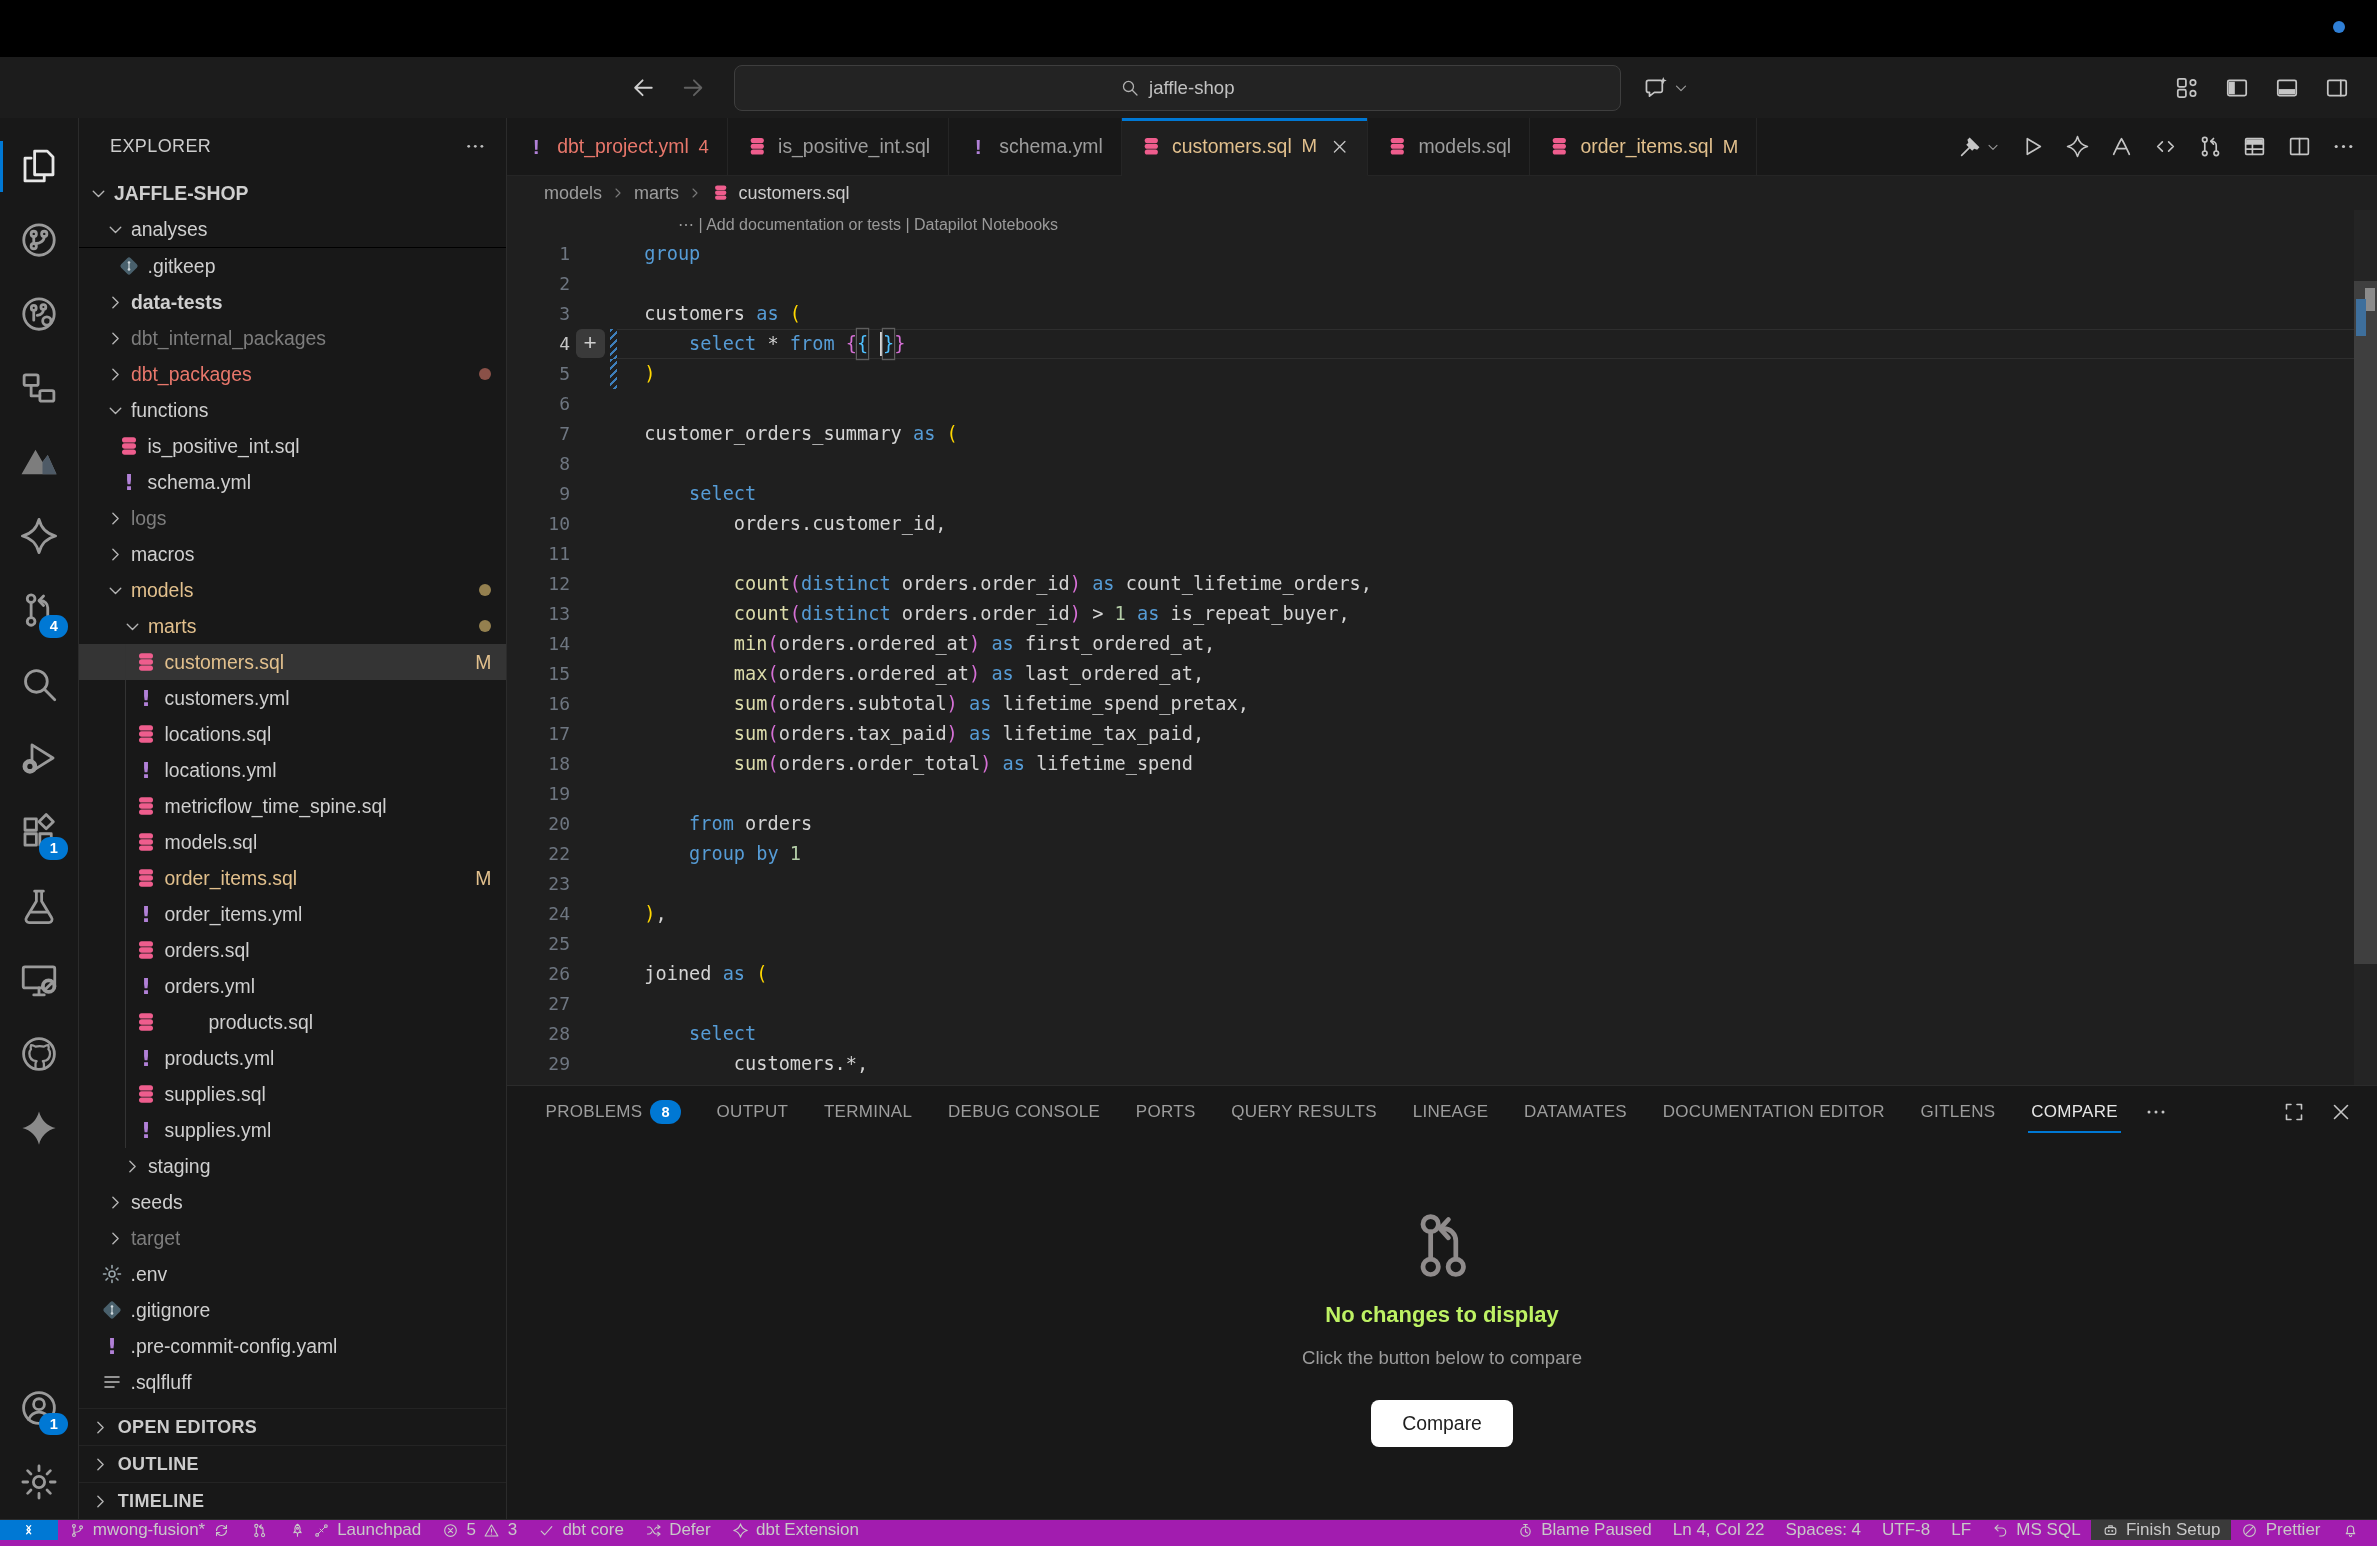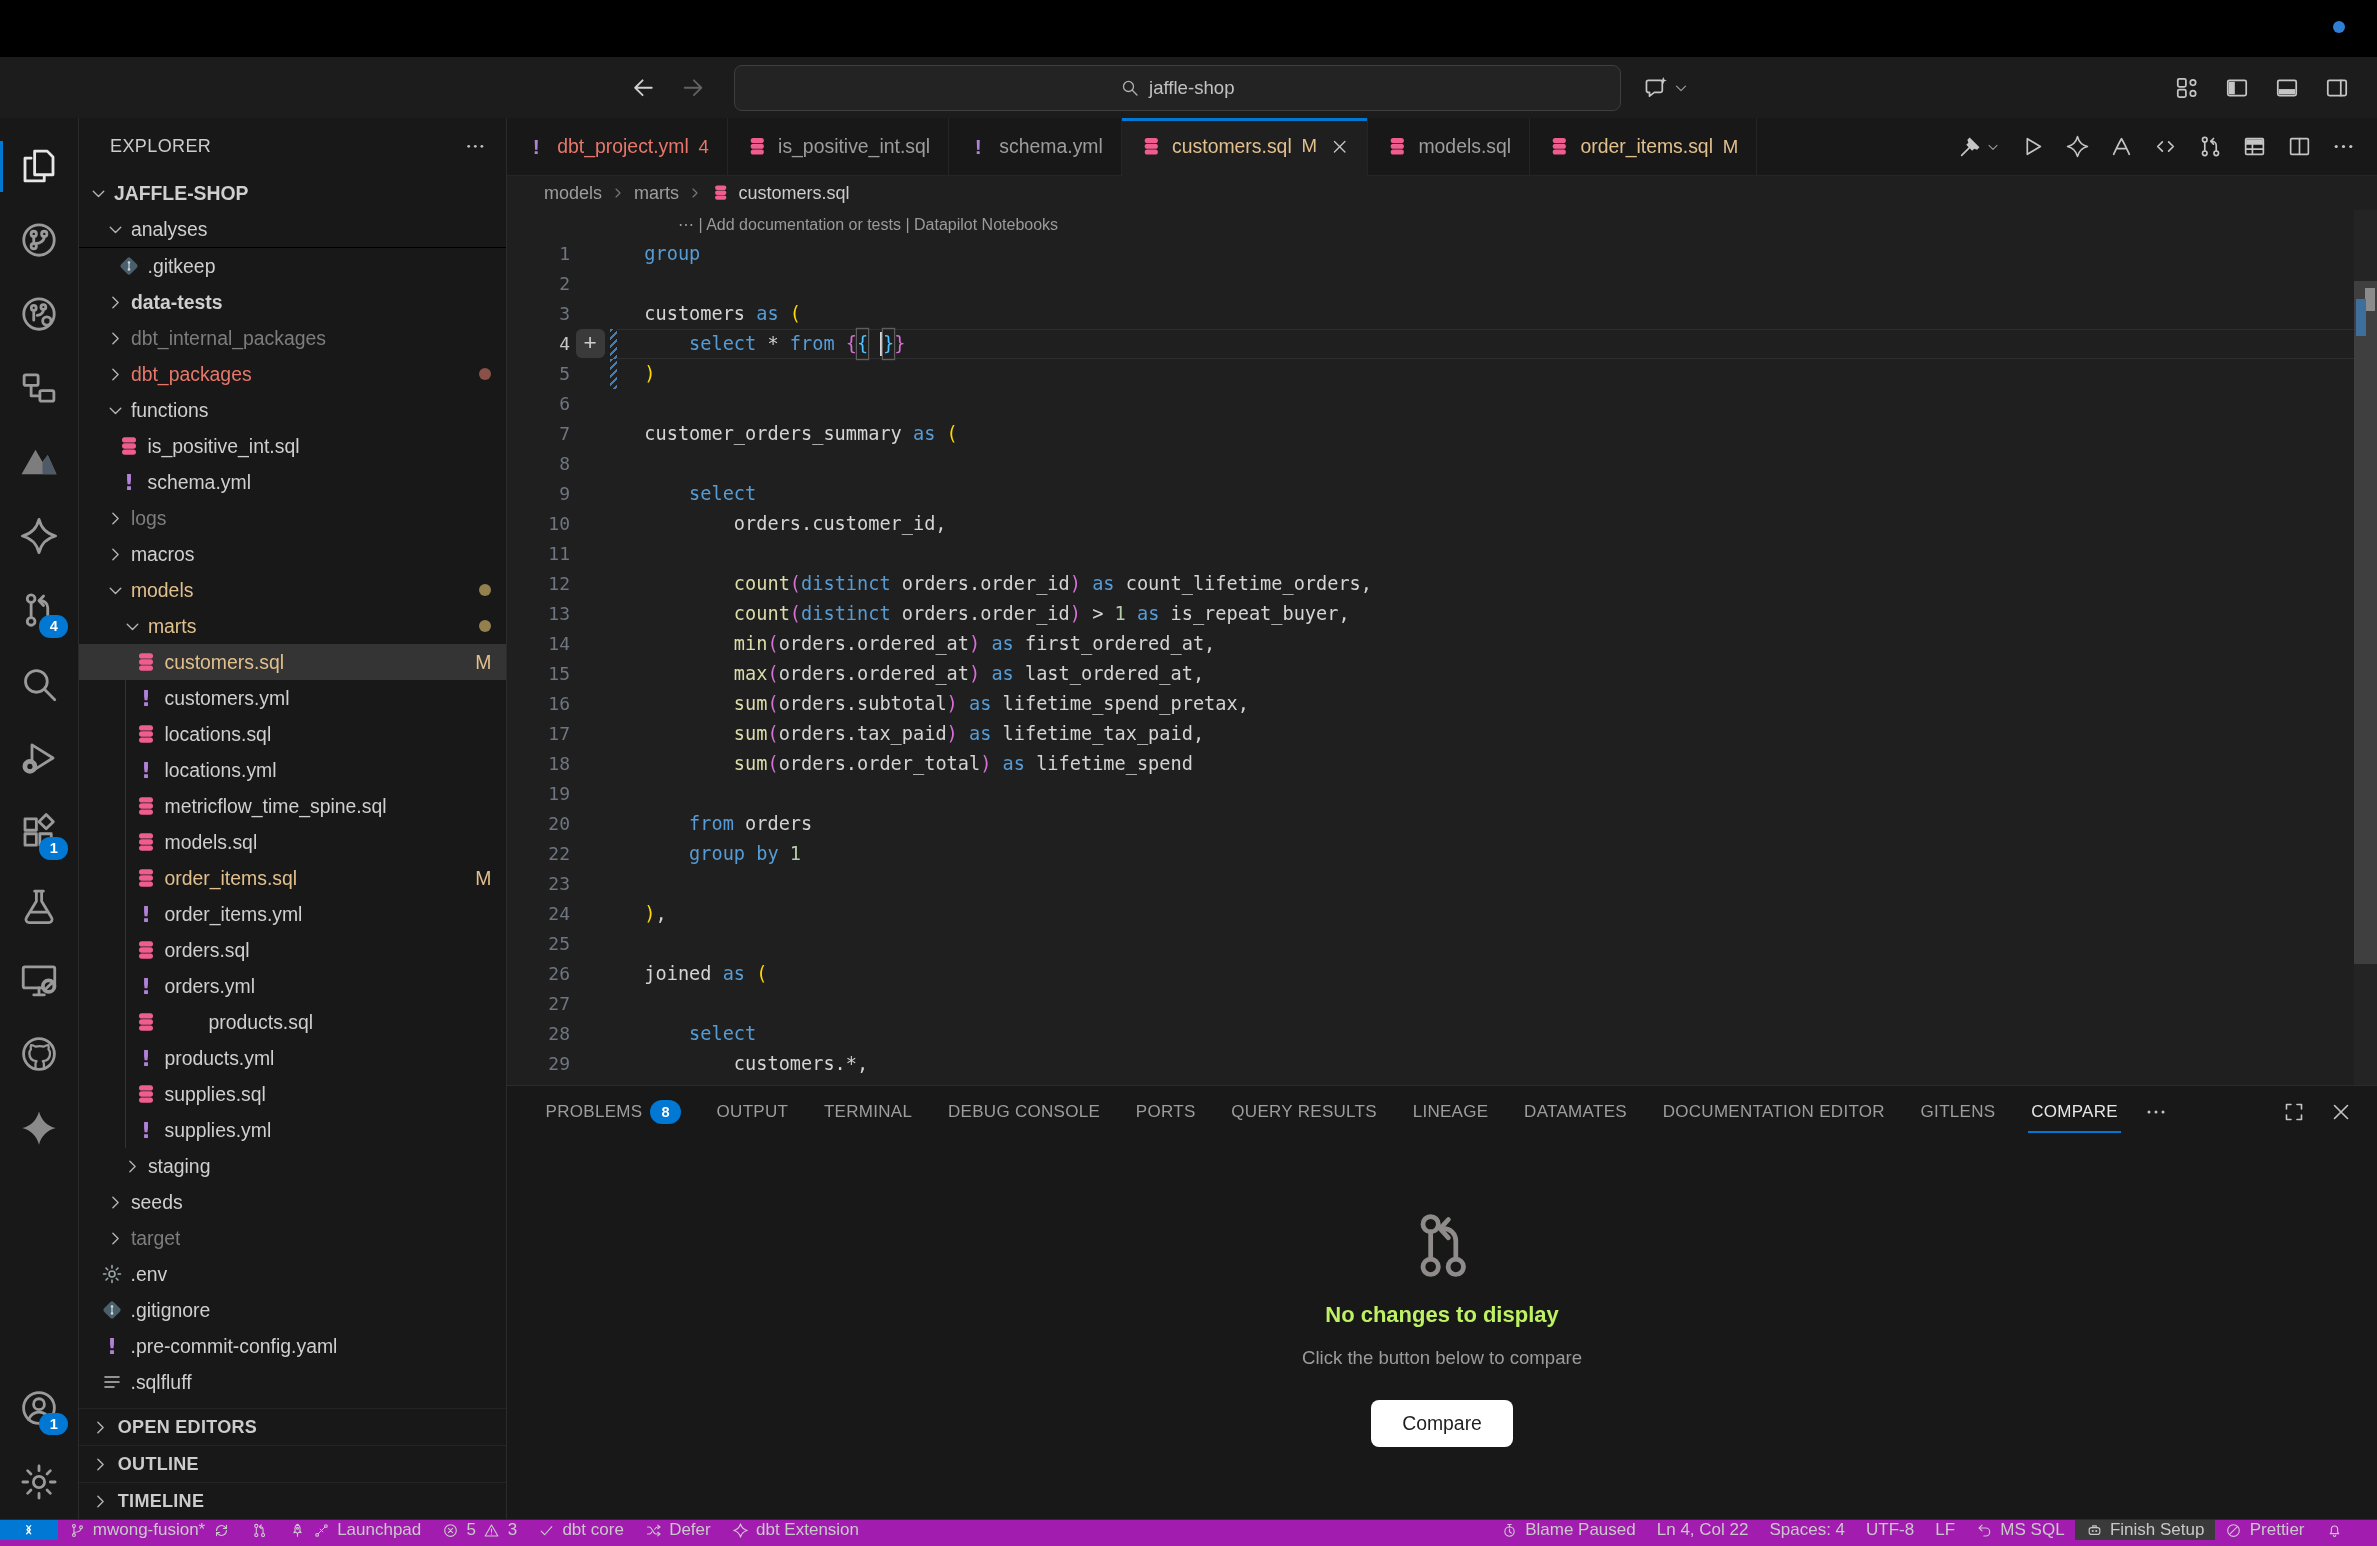--- a/index.html
+++ b/index.html
@@ -137,21 +137,21 @@
 
   
   .statusbar{height:26px;background:#a21caf;border-top:0.8px solid #2b2b2b;display:flex;align-items:flex-start;
              font-size:17px;color:#c8c8c8;flex:none;}
   .sb-item{display:flex;align-items:center;gap:7.3px;padding:0 10.5px;white-space:nowrap;}
   .sb-item .icon{width:17px;height:17px;}
   .sb-item.remote{background:#0078d4;color:#fff;width:58px;justify-content:center;padding:0;}
   .sb-item.remote .icon{width:19.4px;height:19.4px;}
   .sb-item.hl{background:#3a3a3a;}
   .sb-left{display:flex;align-items:stretch;}
-  .sb-right{margin-left:auto;display:flex;align-items:stretch;padding-right:24px;}
+  .sb-right{margin-left:auto;display:flex;align-items:stretch;padding-right:8px;}
 
   .icon svg{width:100%;height:100%;display:block;}
 </style>
 </head>
 <body>
 
 <div class="app">
 
   <div class="menubar">
     <div class="rec-dot"></div>

